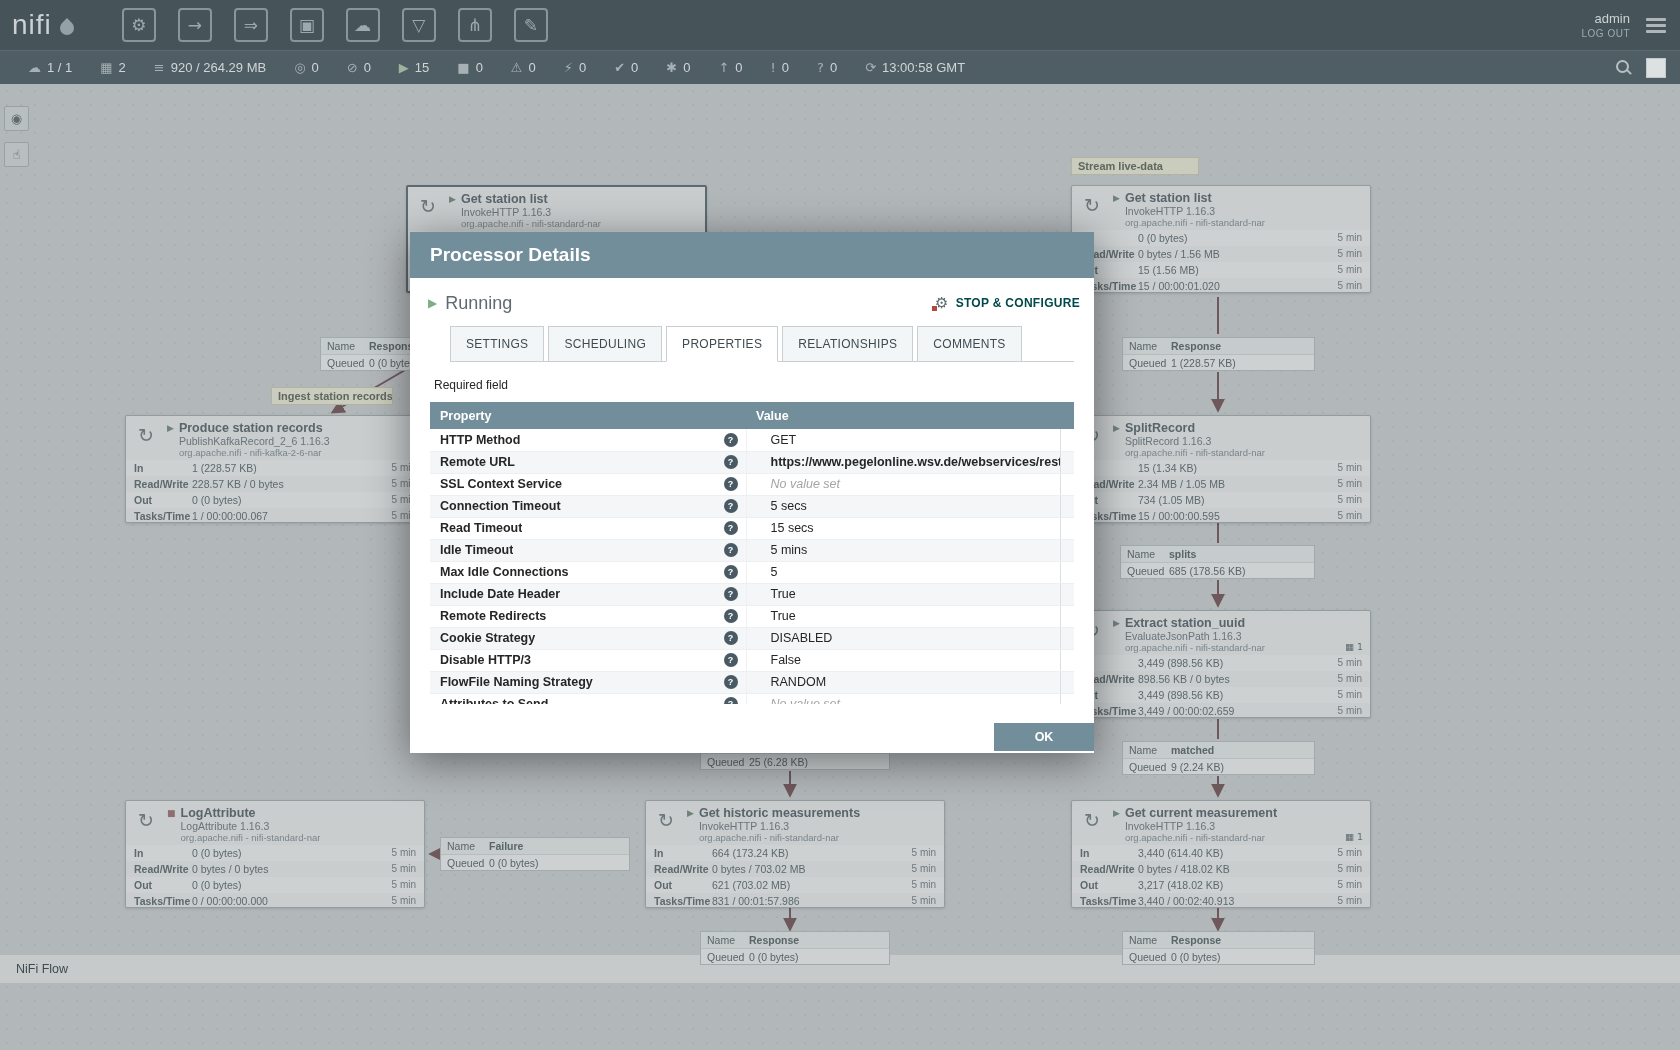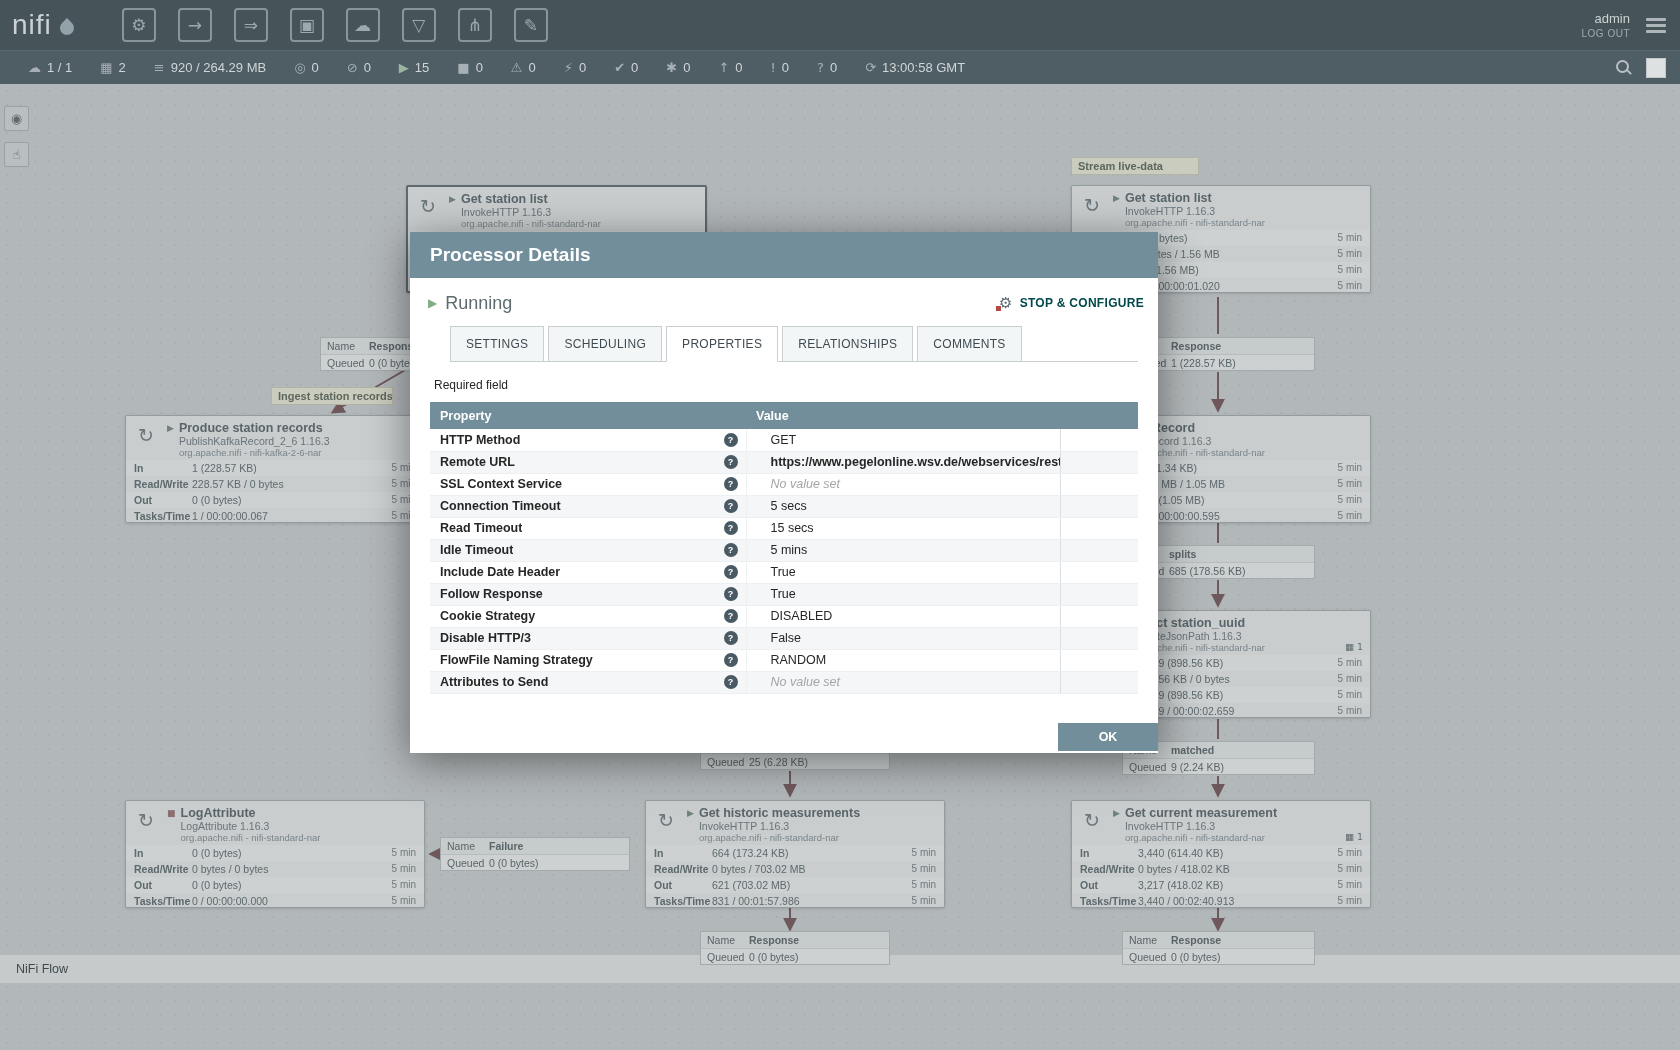--- a/index.html
+++ b/index.html
@@ -66,21 +66,21 @@
 
   .conn-label { position:absolute; border:1px solid #a3aaac; background:#c6cbcb; font-size:10.5px; color:#5a6569; overflow:hidden; }
   .conn-row { height:16px; line-height:16px; padding:0 6px; white-space:nowrap; }
   .conn-row.q { background:#cdd1d2; border-top:1px solid #b7bdbf; }
   .conn-key { display:inline-block; width:42px; }
   .conn-val { font-weight:bold; }
 
   #breadcrumbs { position:absolute; left:0; top:871px; right:0; height:28px; background:#c6caca; display:flex; align-items:center; padding-left:16px; font-size:12.5px; color:#3f4a4f; }
 
   
-  #modal { position:absolute; left:410px; top:232px; width:748px; height:521px; background:#ffffff; box-shadow:0 8px 40px rgba(0,0,0,0.45); z-index:10; display:flex; flex-direction:column; }
+  #modal { position:absolute; left:410px; top:232px; width:684px; height:521px; background:#ffffff; box-shadow:0 8px 40px rgba(0,0,0,0.45); z-index:10; display:flex; flex-direction:column; }
   #modal-header { height:46px; background:#728e9b; color:#ffffff; font-size:19px; font-weight:bold; line-height:46px; padding-left:20px; flex:none; }
   #modal-statusrow { height:34px; display:flex; align-items:center; padding:0 14px 0 18px; margin-top:8px; flex:none; }
   .run-tri { color:#7fae85; font-size:12px; margin-right:8px; }
   #status-text { font-size:18px; color:#5f6b6f; }
   #stop-configure { margin-left:auto; display:flex; align-items:center; gap:7px; font-size:12px; font-weight:bold; color:#004849; letter-spacing:0.3px; background:none; border:none; font-family:inherit; }
   .sc-icon { position:relative; font-size:15px; color:#5b676c; line-height:1; }
   .sc-icon .sc-dot { position:absolute; left:-4px; bottom:-1px; width:7px; height:7px; background:#b5483e; border:1px solid #fff; }
 
   #tabs { display:flex; margin:6px 20px 0 40px; border-bottom:1px solid #c9ced0; flex:none; }
   .tab { border:1px solid #c9ced0; background:#f3f6f7; padding:10px 15px; font-size:12px; color:#3f4b51; letter-spacing:0.3px; margin-right:4px; margin-bottom:-1px; }
@@ -663,35 +663,49 @@
               <td>
                 <div class="value-cell">
                   <span data-interactable="true">5 mins</span>
                 </div>
               </td>
               <td class="spacer-col"></td>
             </tr>
             <tr data-interactable="false">
               <td>
                 <div class="prop-cell">
+                  <span class="prop-name" data-interactable="false">Max Idle Connections</span>
+                  <span class="help-icon" data-interactable="true">?</span>
+                </div>
+              </td>
+              <td>
+                <div class="value-cell">
+                  <span data-interactable="true">5</span>
+                </div>
+              </td>
+              <td class="spacer-col"></td>
+            </tr>
+            <tr data-interactable="false">
+              <td>
+                <div class="prop-cell">
                   <span class="prop-name" data-interactable="false">Include Date Header</span>
                   <span class="help-icon" data-interactable="true">?</span>
                 </div>
               </td>
               <td>
                 <div class="value-cell">
                   <span data-interactable="true">True</span>
                 </div>
               </td>
               <td class="spacer-col"></td>
             </tr>
             <tr data-interactable="false">
               <td>
                 <div class="prop-cell">
-                  <span class="prop-name" data-interactable="false">Follow Response</span>
+                  <span class="prop-name" data-interactable="false">Remote Redirects</span>
                   <span class="help-icon" data-interactable="true">?</span>
                 </div>
               </td>
               <td>
                 <div class="value-cell">
                   <span data-interactable="true">True</span>
                 </div>
               </td>
               <td class="spacer-col"></td>
             </tr>

